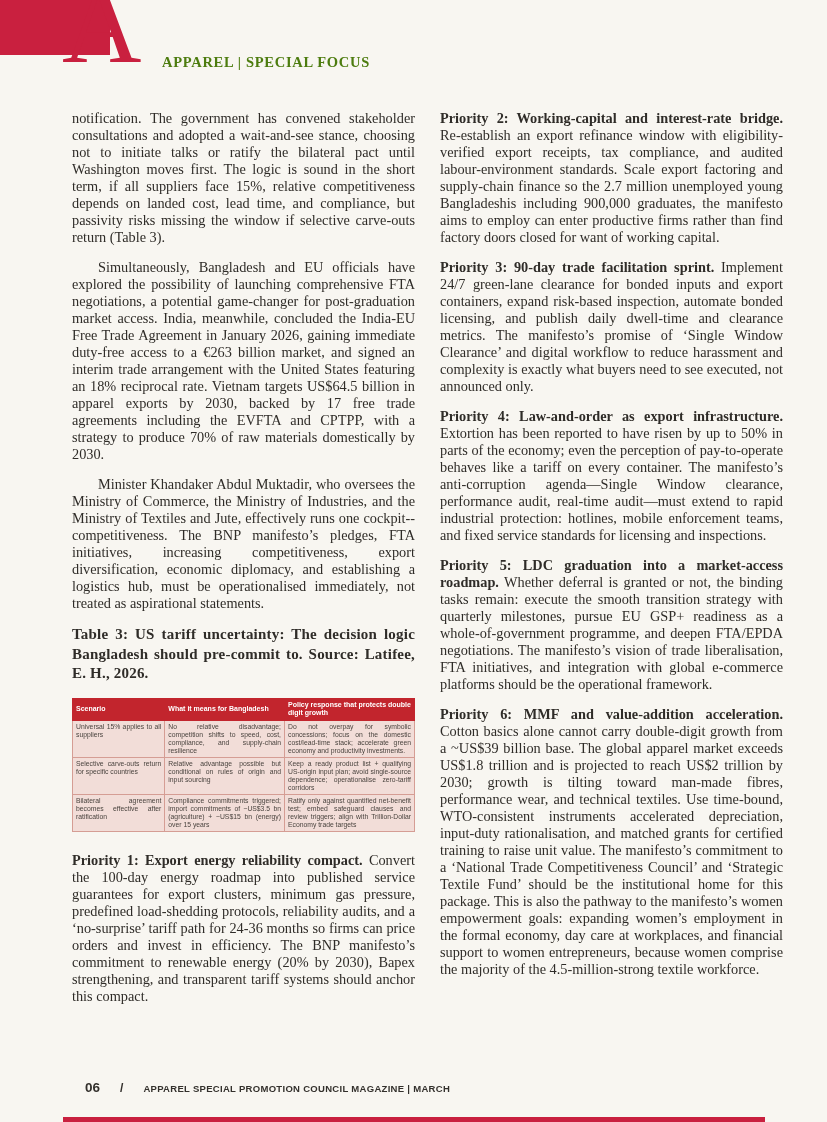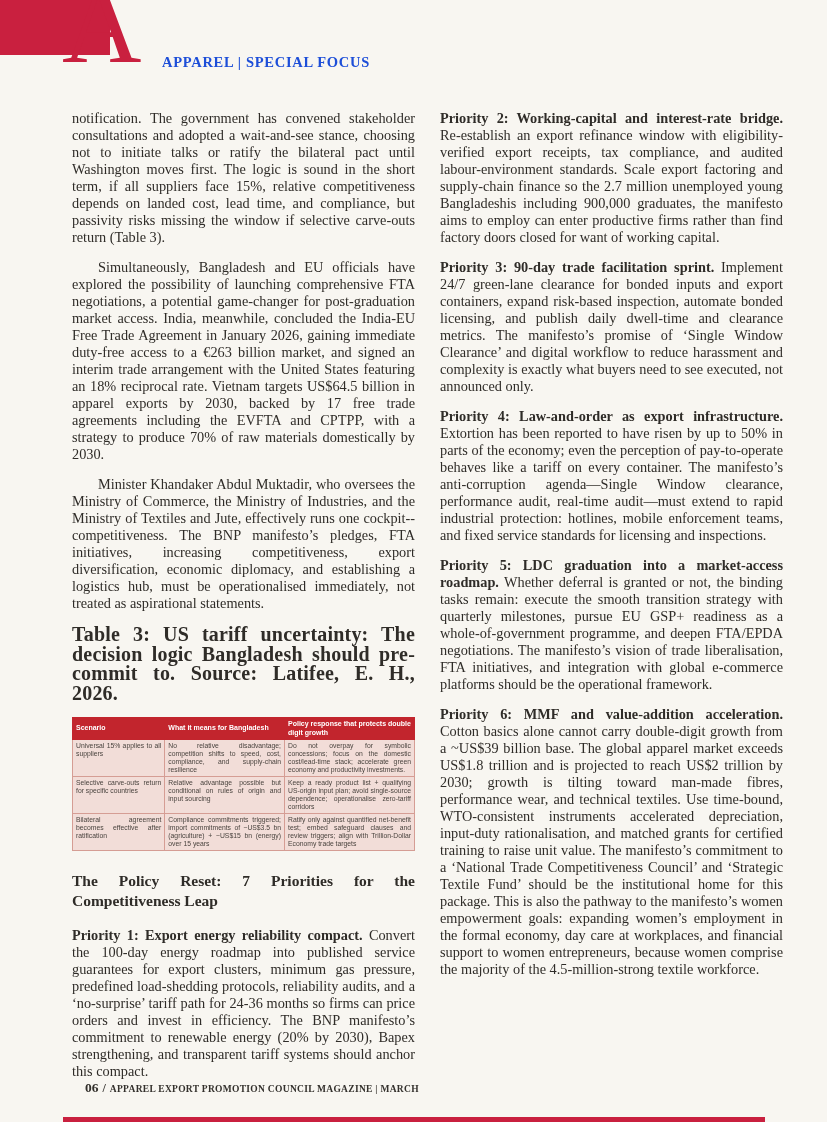--- a/index.html
+++ b/index.html
@@ -10,35 +10,35 @@
     font-family:"Liberation Serif", serif; color:#2f2c28;
   }
   
   .masthead-block { position:absolute; left:0; top:0; width:110px; height:55px; background:#c9203f; }
   .masthead-letter {
     position:absolute; left:62px; top:-30px; font-size:110px; line-height:1;
     color:#c9203f; font-family:"Liberation Serif", serif; font-weight:normal;
   }
   .section-title {
     position:absolute; left:162px; top:54px; font-size:14.5px; font-weight:bold;
-    color:#1d4ed8; letter-spacing:0.7px;
+    color:#4d7c0f; letter-spacing:0.7px;
   }
   
   .col {
     position:absolute; top:110px; width:343px;
     font-size:14.3px; line-height:17px; text-align:justify;
   }
   .col-left  { left:72px; }
   .col-right { left:440px; }
   p.body-para { margin:0 0 13px 0; }
   p.indent { text-indent:26px;margin-top:8px; }
   p.priority b { font-weight:bold; }
   
   .table-caption {
-    font-size:20px; font-weight:bold; line-height:19.5px;
+    font-size:15px; font-weight:bold; line-height:19.5px;
     margin:1px 0 14px 0; text-align:justify; letter-spacing:0.2px;
   }
   .section-heading {
     font-size:15.5px; font-weight:bold; line-height:20px;
     margin:5px 0 16px 0; text-align:justify;
   }
   
   table.scenario-table {
     width:100%; border-collapse:collapse; margin:0 0 20px 0;
     font-family:"Liberation Sans", sans-serif;
@@ -52,22 +52,22 @@
   table.scenario-table td {
     background:#f2ddd8; color:#4a443f; font-size:6.8px; line-height:8px;
     padding:2px 3px; vertical-align:top; border:1px solid #d59d94;
   }
   table.scenario-table col.c1 { width:27%; }
   table.scenario-table col.c2 { width:35%; }
   table.scenario-table col.c3 { width:38%; }
   
   .footer {
     position:absolute; left:85px; top:1080px;
-    display:flex; align-items:baseline; gap:4px;
-    font-family:Liberation Serif, serif; font-weight:bold; color:#33302c;
+    display:flex; align-items:baseline; gap:20px;
+    font-family:Liberation Sans, sans-serif; font-weight:bold; color:#33302c;
   }
   .pg-num { font-size:13.5px; }
   .pg-sep { font-size:12px; }
   .pg-text { font-size:9.5px; letter-spacing:0.3px; }
   .bottom-bar { position:absolute; left:63px; width:702px; height:5px; bottom:0; background:#c9203f; }
 </style>
 </head>
 <body>
 
 <div class="page">
@@ -108,34 +108,33 @@
             <td>Keep a ready product list + qualifying US-origin input plan; avoid single-source dependence; operationalise zero-tariff corridors</td>
           </tr>
           <tr>
             <td>Bilateral agreement becomes effective after ratification</td>
             <td>Compliance commitments triggered; import commitments of ~US$3.5 bn (agriculture) + ~US$15 bn (energy) over 15 years</td>
             <td>Ratify only against quantified net-benefit test; embed safeguard clauses and review triggers; align with Trillion-Dollar Economy trade targets</td>
           </tr>
         </tbody>
     </table>
 
-    <h2 class="section-heading">The Policy Reset: 7 Priorities for the Competitiveness Leap</h2>
 
     <p class="body-para priority"><b>Priority 1: Export energy reliability compact.</b> <span>Convert the 100-day energy roadmap into published service guarantees for export clusters, minimum gas pressure, predefined load-shedding protocols, reliability audits, and a ‘no-surprise’ tariff path for 24-36 months so firms can price orders and invest in efficiency. The BNP manifesto’s commitment to renewable energy (20% by 2030), Bapex strengthening, and transparent tariff systems should anchor this compact.</span></p>
   </div>
 
   <div class="col col-right" id="right-col">
       <p class="body-para priority"><b>Priority 2: Working-capital and interest-rate bridge.</b><span> Re-establish an export refinance window with eligibility-verified export receipts, tax compliance, and audited labour-environment standards. Scale export factoring and supply-chain finance so the 2.7 million unemployed young Bangladeshis including 900,000 graduates, the manifesto aims to employ can enter productive firms rather than find factory doors closed for want of working capital.</span></p>
       <p class="body-para priority"><b>Priority 3: 90-day trade facilitation sprint.</b><span> Implement 24/7 green-lane clearance for bonded inputs and export containers, expand risk-based inspection, automate bonded licensing, and publish daily dwell-time and clearance metrics. The manifesto’s promise of ‘Single Window Clearance’ and digital workflow to reduce harassment and complexity is exactly what buyers need to see executed, not announced only.</span></p>
       <p class="body-para priority"><b>Priority 4: Law-and-order as export infrastructure.</b><span> Extortion has been reported to have risen by up to 50% in parts of the economy; even the perception of pay-to-operate behaves like a tariff on every container. The manifesto’s anti-corruption agenda—Single Window clearance, performance audit, real-time audit—must extend to rapid industrial protection: hotlines, mobile enforcement teams, and fixed service standards for licensing and inspections.</span></p>
       <p class="body-para priority"><b>Priority 5: LDC graduation into a market-access roadmap.</b><span> Whether deferral is granted or not, the binding tasks remain: execute the smooth transition strategy with quarterly milestones, pursue EU GSP+ readiness as a whole-of-government programme, and deepen FTA/EPDA negotiations. The manifesto’s vision of trade liberalisation, FTA initiatives, and integration with global e-commerce platforms should be the operational framework.</span></p>
       <p class="body-para priority"><b>Priority 6: MMF and value-addition acceleration.</b><span> Cotton basics alone cannot carry double-digit growth from a ~US$39 billion base. The global apparel market exceeds US$1.8 trillion and is projected to reach US$2 trillion by 2030; growth is tilting toward man-made fibres, performance wear, and technical textiles. Use time-bound, WTO-consistent instruments accelerated depreciation, input-duty rationalisation, and matched grants for certified training to raise unit value. The manifesto’s commitment to a ‘National Trade Competitiveness Council’ and ‘Strategic Textile Fund’ should be the institutional home for this package. This is also the pathway to the manifesto’s women empowerment goals: expanding women’s employment in the formal economy, day care at workplaces, and financial support to women entrepreneurs, because women comprise the majority of the 4.5-million-strong textile workforce.</span></p>
     </div>
 
   <div class="footer">
     <span class="pg-num">06</span>
     <span class="pg-sep">/</span>
-    <span class="pg-text">APPAREL EXPORT PROMOTION COUNCIL MAGAZINE | MARCH</span>
+    <span class="pg-text">APPAREL SPECIAL PROMOTION COUNCIL MAGAZINE | MARCH</span>
   </div>
 
   <div class="bottom-bar"></div>
 
 </div>
 
 </body></html>

